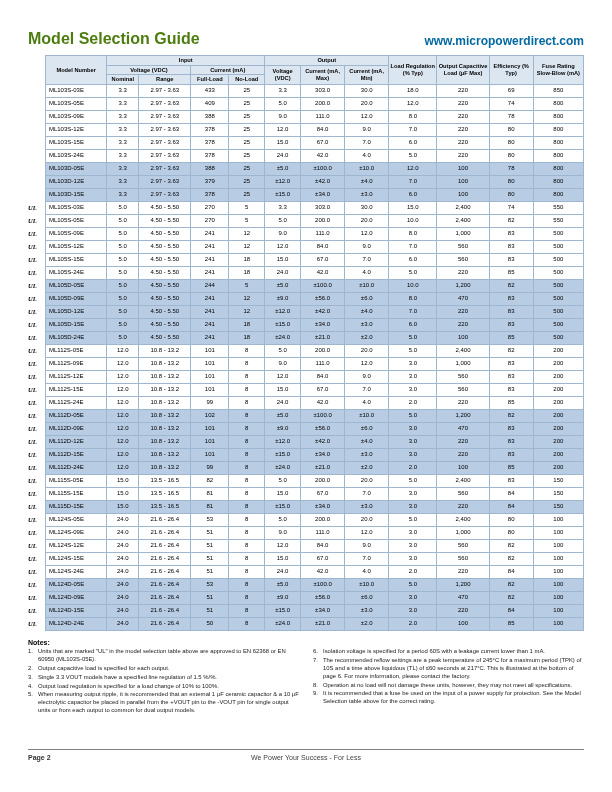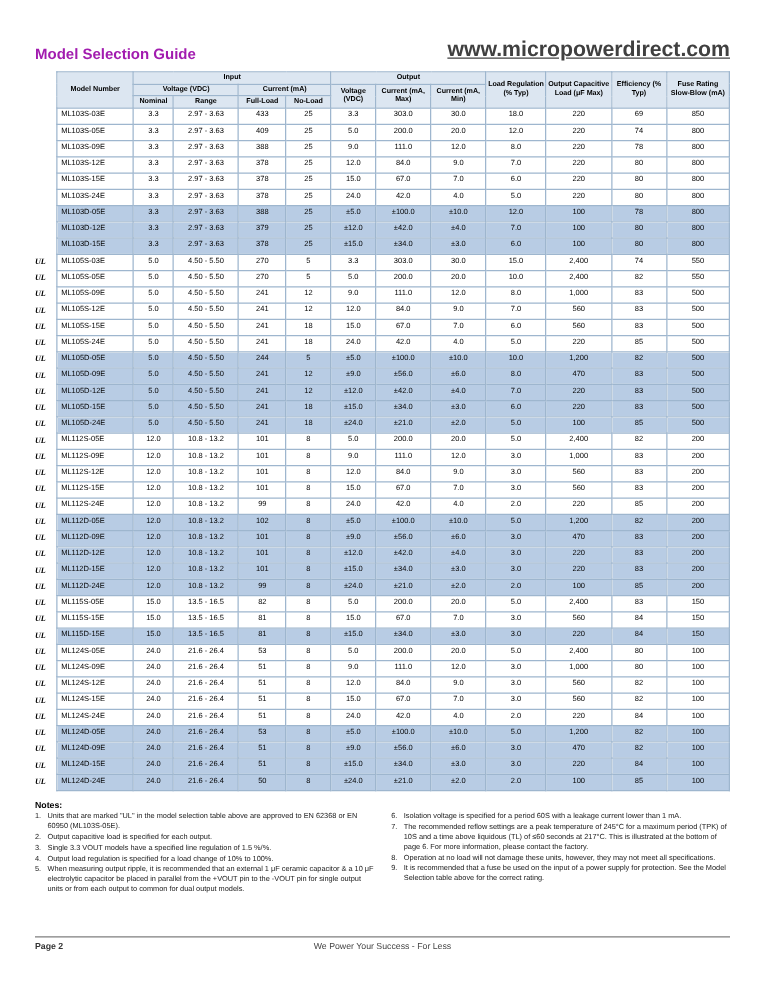--- a/index.html
+++ b/index.html
@@ -6,22 +6,22 @@
   .page {
     position: relative;
     width: 612px; height: 792px;
     background: #ffffff;
     font-family: "Liberation Sans", sans-serif;
     box-sizing: border-box;
     padding: 30px 28px 0 28px;
     overflow: hidden;
   }
   .top-header { display:flex; justify-content:space-between; align-items:flex-end; }
-  .doc-title { color:#a21caf; font-size:12px; font-weight:bold; }
-  .website  { color:#404040; font-size:17px; font-weight:bold;text-decoration:underline; }
+  .doc-title { color:#4d7c0f; font-size:16px; font-weight:bold; }
+  .website  { color:#0369a1; font-size:12px; font-weight:bold; }
 
   table.model-table {
     border-collapse: collapse;
     table-layout: fixed;
     width: 100%;
     margin-top: 7px;
   }
   .model-table th, .model-table td {
     border: 1px solid #9eb6ce;
     font-size: 6px;

